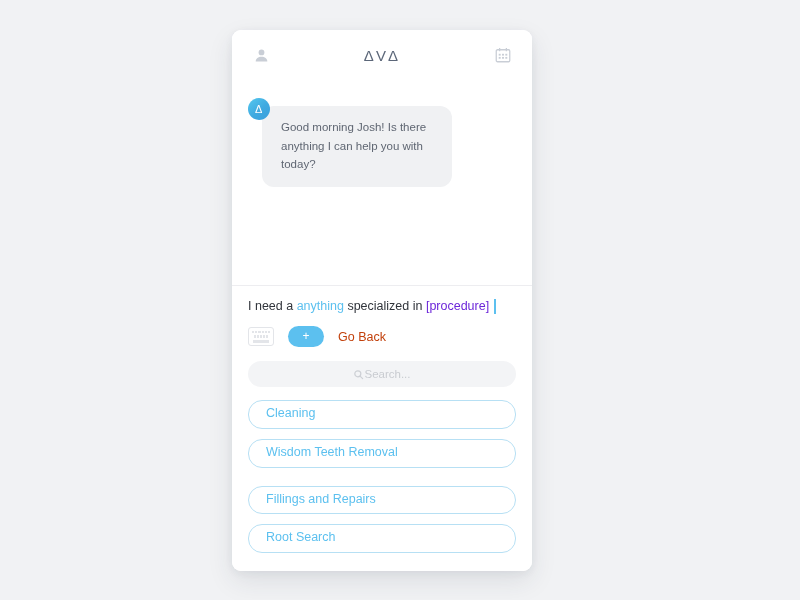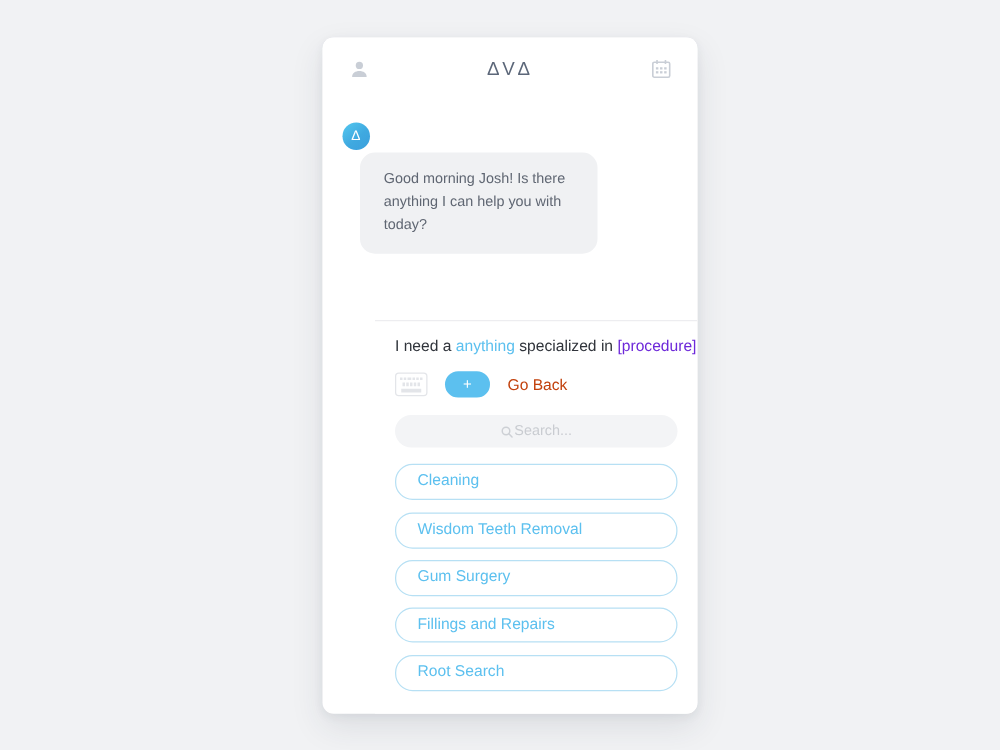--- a/index.html
+++ b/index.html
@@ -12,21 +12,21 @@
 
   body {
     background: #f1f2f4;
     font-family: "Liberation Sans", sans-serif;
     -webkit-font-smoothing: antialiased;
   }
 
   
   #app-card {
     position: absolute;
-    left: 258px;
+    left: 232px;
     top: 30px;
     width: 300px;
     height: 541px;
     background: #ffffff;
     border-radius: 9px;
     box-shadow: 0 10px 26px rgba(40,50,65,0.10),
                 0 2px 8px rgba(40,50,65,0.06);
     overflow: hidden;
     display: flex;
     flex-direction: column;
@@ -89,37 +89,36 @@
     font-size: 11px;
     letter-spacing: 0.5px;
     z-index: 2;
     position: relative;
     top: 0px;
     left: 0px;
   }
 
   #assistant-bubble {
     margin-left: -8px;
-    margin-top: 24px;
+    margin-top: 8px;
     background: #f0f1f3;
     border-radius: 12px;
     padding: 12px 16px 13px 19px;
     max-width: 190px;
     font-size: 11.5px;
     line-height: 1.62;
     color: #5f6672;
   }
 
   
   #composer {
     flex: 0 0 auto;
     border-top: 1px solid #ededf0;
     background: #ffffff;
     padding: 11px 0 0 0;
-    margin-left: 42px;
   }
 
   #composer-text {
     padding: 0 16px;
     font-size: 12.5px;
     line-height: 18px;
     color: #30343b;
     white-space: nowrap;
     display: flex;
     align-items: center;
@@ -322,21 +321,20 @@
       </span>
       <span id="search-placeholder">Search...</span>
     </div>
 
     <div id="chips-area">
       <div class="chip-row">
         <div class="chip">Cleaning</div>
         <div class="chip">Wisdom Teeth Removal</div>
       </div>
       <div class="chip-row">
-        <div class="chip">Gum Surgery</div>
       </div>
       <div class="chip-row">
         <div class="chip">Fillings and Repairs</div>
         <div class="chip">Root Search</div>
       </div>
     </div>
 
   </div>
 </div>
 

